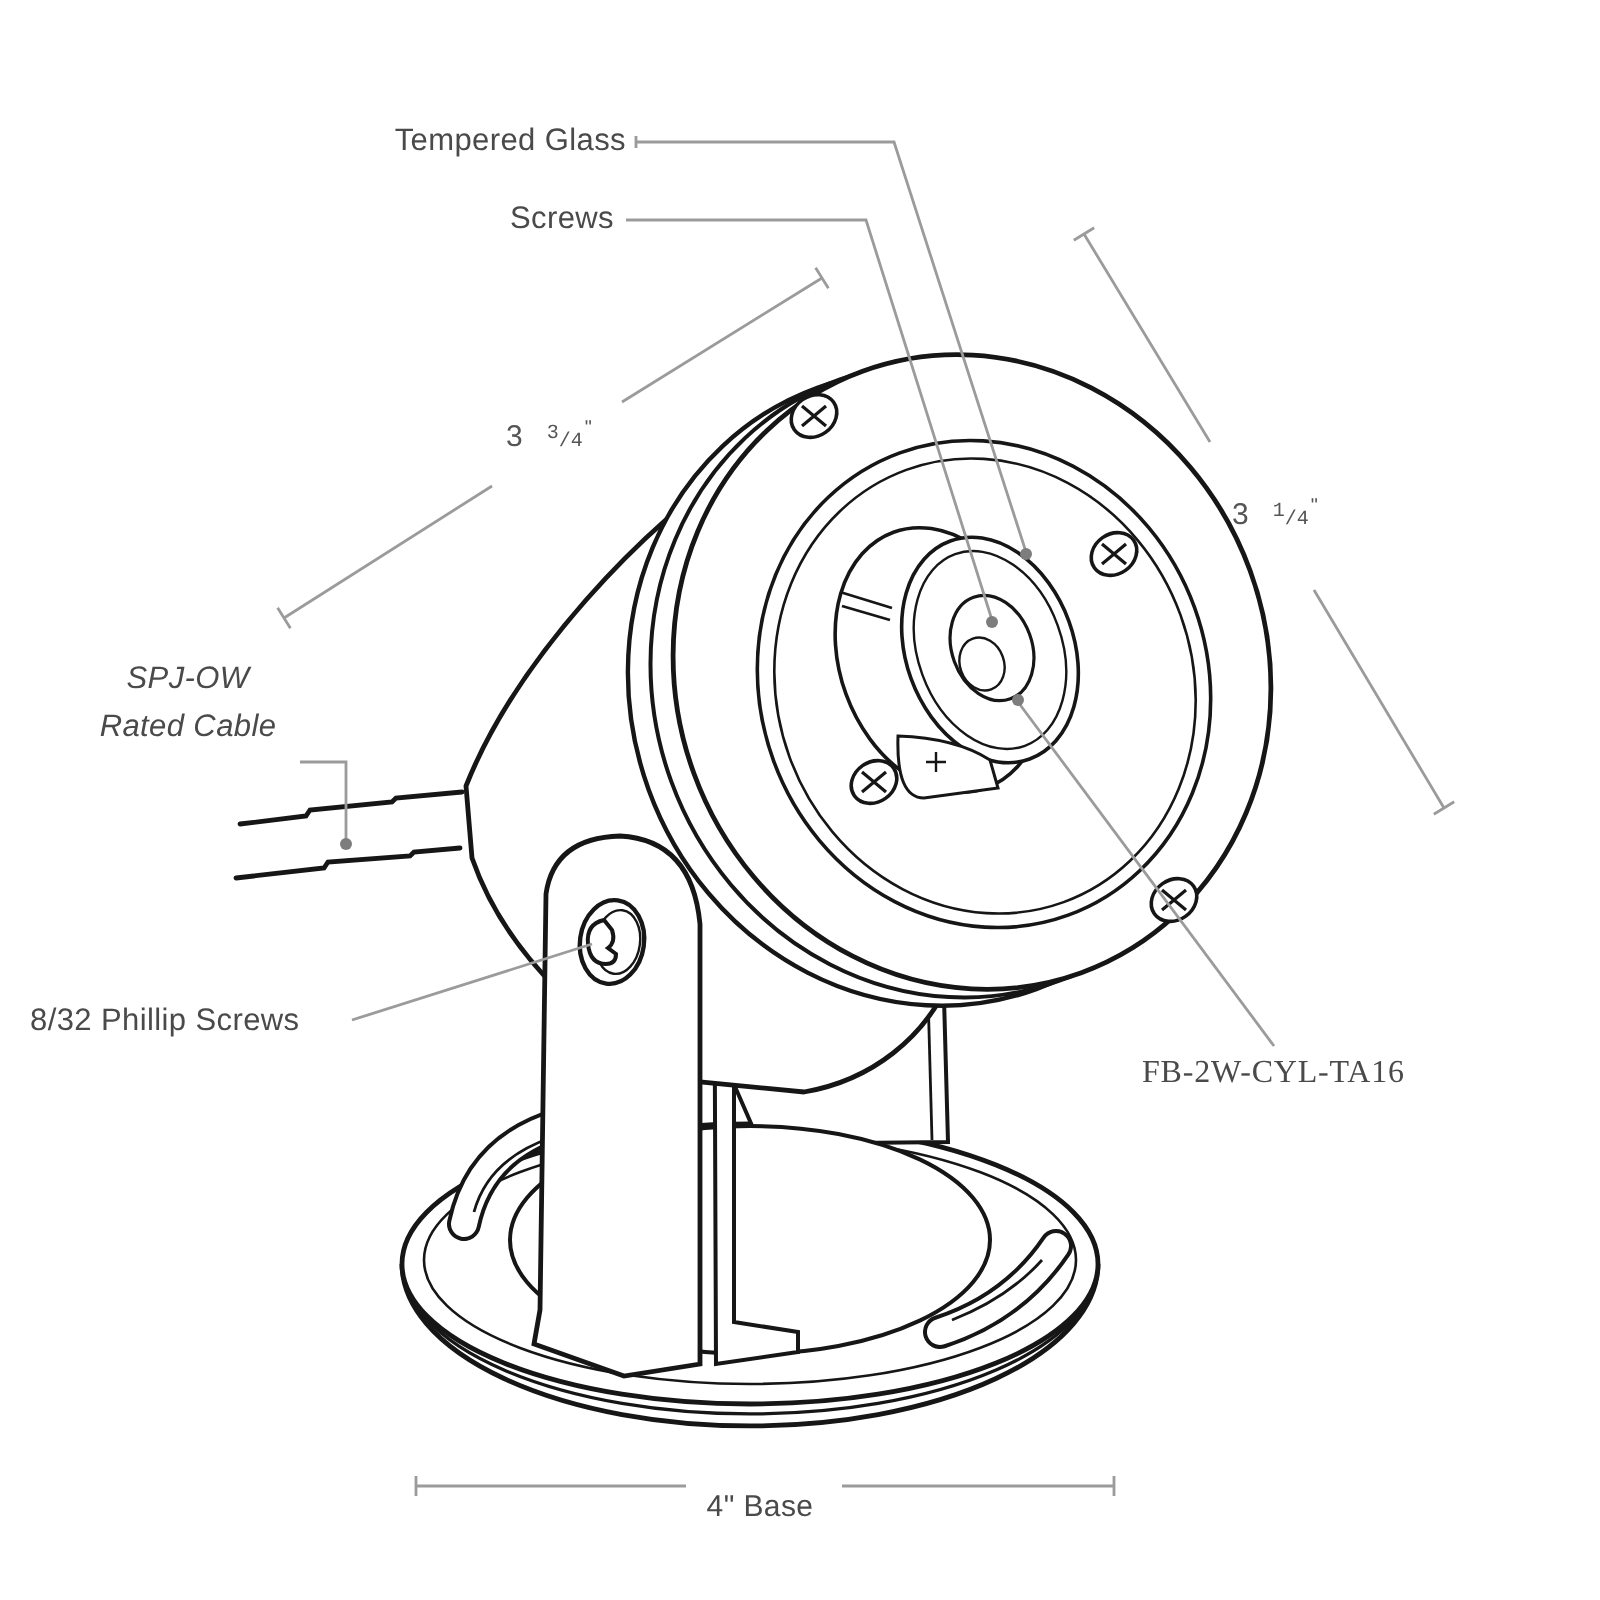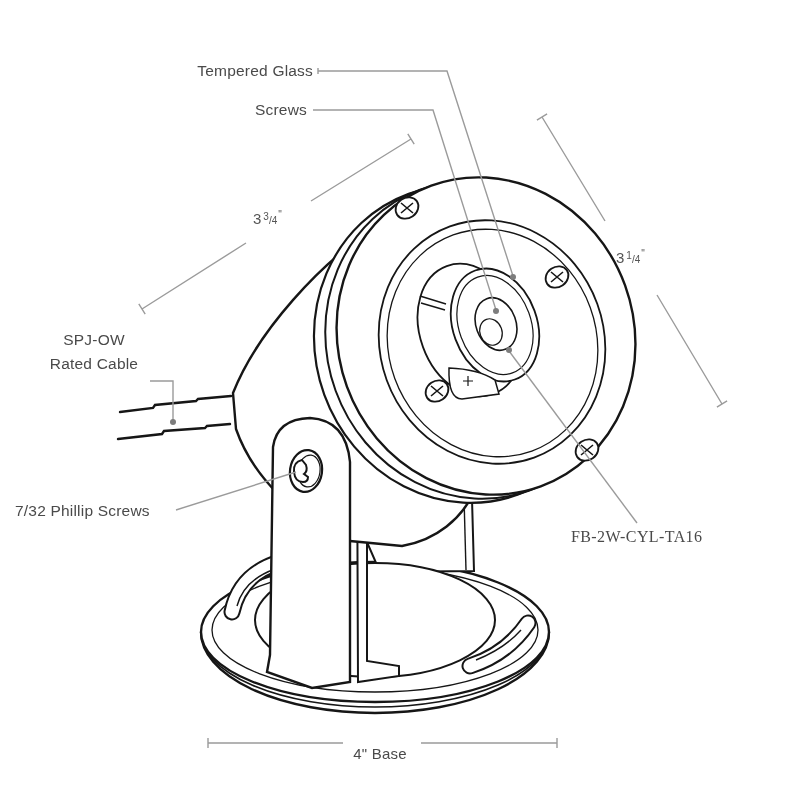--- a/index.html
+++ b/index.html
@@ -2,25 +2,25 @@
 <html><head>
 <meta charset="utf-8">
 <style>
   html,body{margin:0;padding:0;background:#ffffff;}
   #stage{position:relative;width:800px;height:800px;background:#ffffff;overflow:hidden;
          font-family:"Liberation Sans", sans-serif;border-radius:15px;}
   #drawing{position:absolute;left:0;top:0;}
   .lbl{position:absolute;font-size:15.5px;line-height:1.3;color:#4a4a4a;letter-spacing:.2px;}
   .lbl.right{text-align:right;}
   .lbl.center{text-align:center;}
-  #lbl-cable{line-height:24px;}
+  #lbl-cable{line-height:24px;font-style:italic;}
   #lbl-model{font-size:16px;letter-spacing:.4px;}
   .dim{position:absolute;font-size:15px;color:#555;}
   .dim .w{font-size:15px;}
-  .dim .fr{font-size:10px;margin-left:2px;}
+  .dim .fr{font-size:10px;margin-left:12px;font-family:Liberation Mono, monospace;}
   .dim .fr sup{font-size:10px;vertical-align:4px;}
   .dim .un{font-size:10px;vertical-align:6px;margin-left:1px;}
 </style>
 </head>
 <body>
 
 <div id="stage">
 
   <svg id="drawing" width="800" height="800" viewBox="0 0 800 800">
 
@@ -134,19 +134,19 @@
 
   <div class="dim" id="dim-depth" style="left:616px;top:248px;">
     <span class="w">3</span><span class="fr"><sup>1</sup><span>/</span><span>4</span></span><span class="un">"</span>
   </div>
 
   <div class="lbl center" id="lbl-cable" style="left:26px;top:328px;width:136px;">
     <div>SPJ-OW</div>
     <div>Rated Cable</div>
   </div>
 
-  <div class="lbl" id="lbl-screws" style="left:15px;top:501px;">7/32 Phillip Screws</div>
+  <div class="lbl" id="lbl-screws" style="left:15px;top:501px;">8/32 Phillip Screws</div>
 
   <div class="lbl" id="lbl-model" style="left:571px;top:527px;font-family:Liberation Serif, serif;">FB-2W-CYL-TA16</div>
 
   <div class="lbl center" id="lbl-base" style="left:330px;top:744px;width:100px;font-size:15px;">4" Base</div>
 
 </div>
 
 </body></html>

